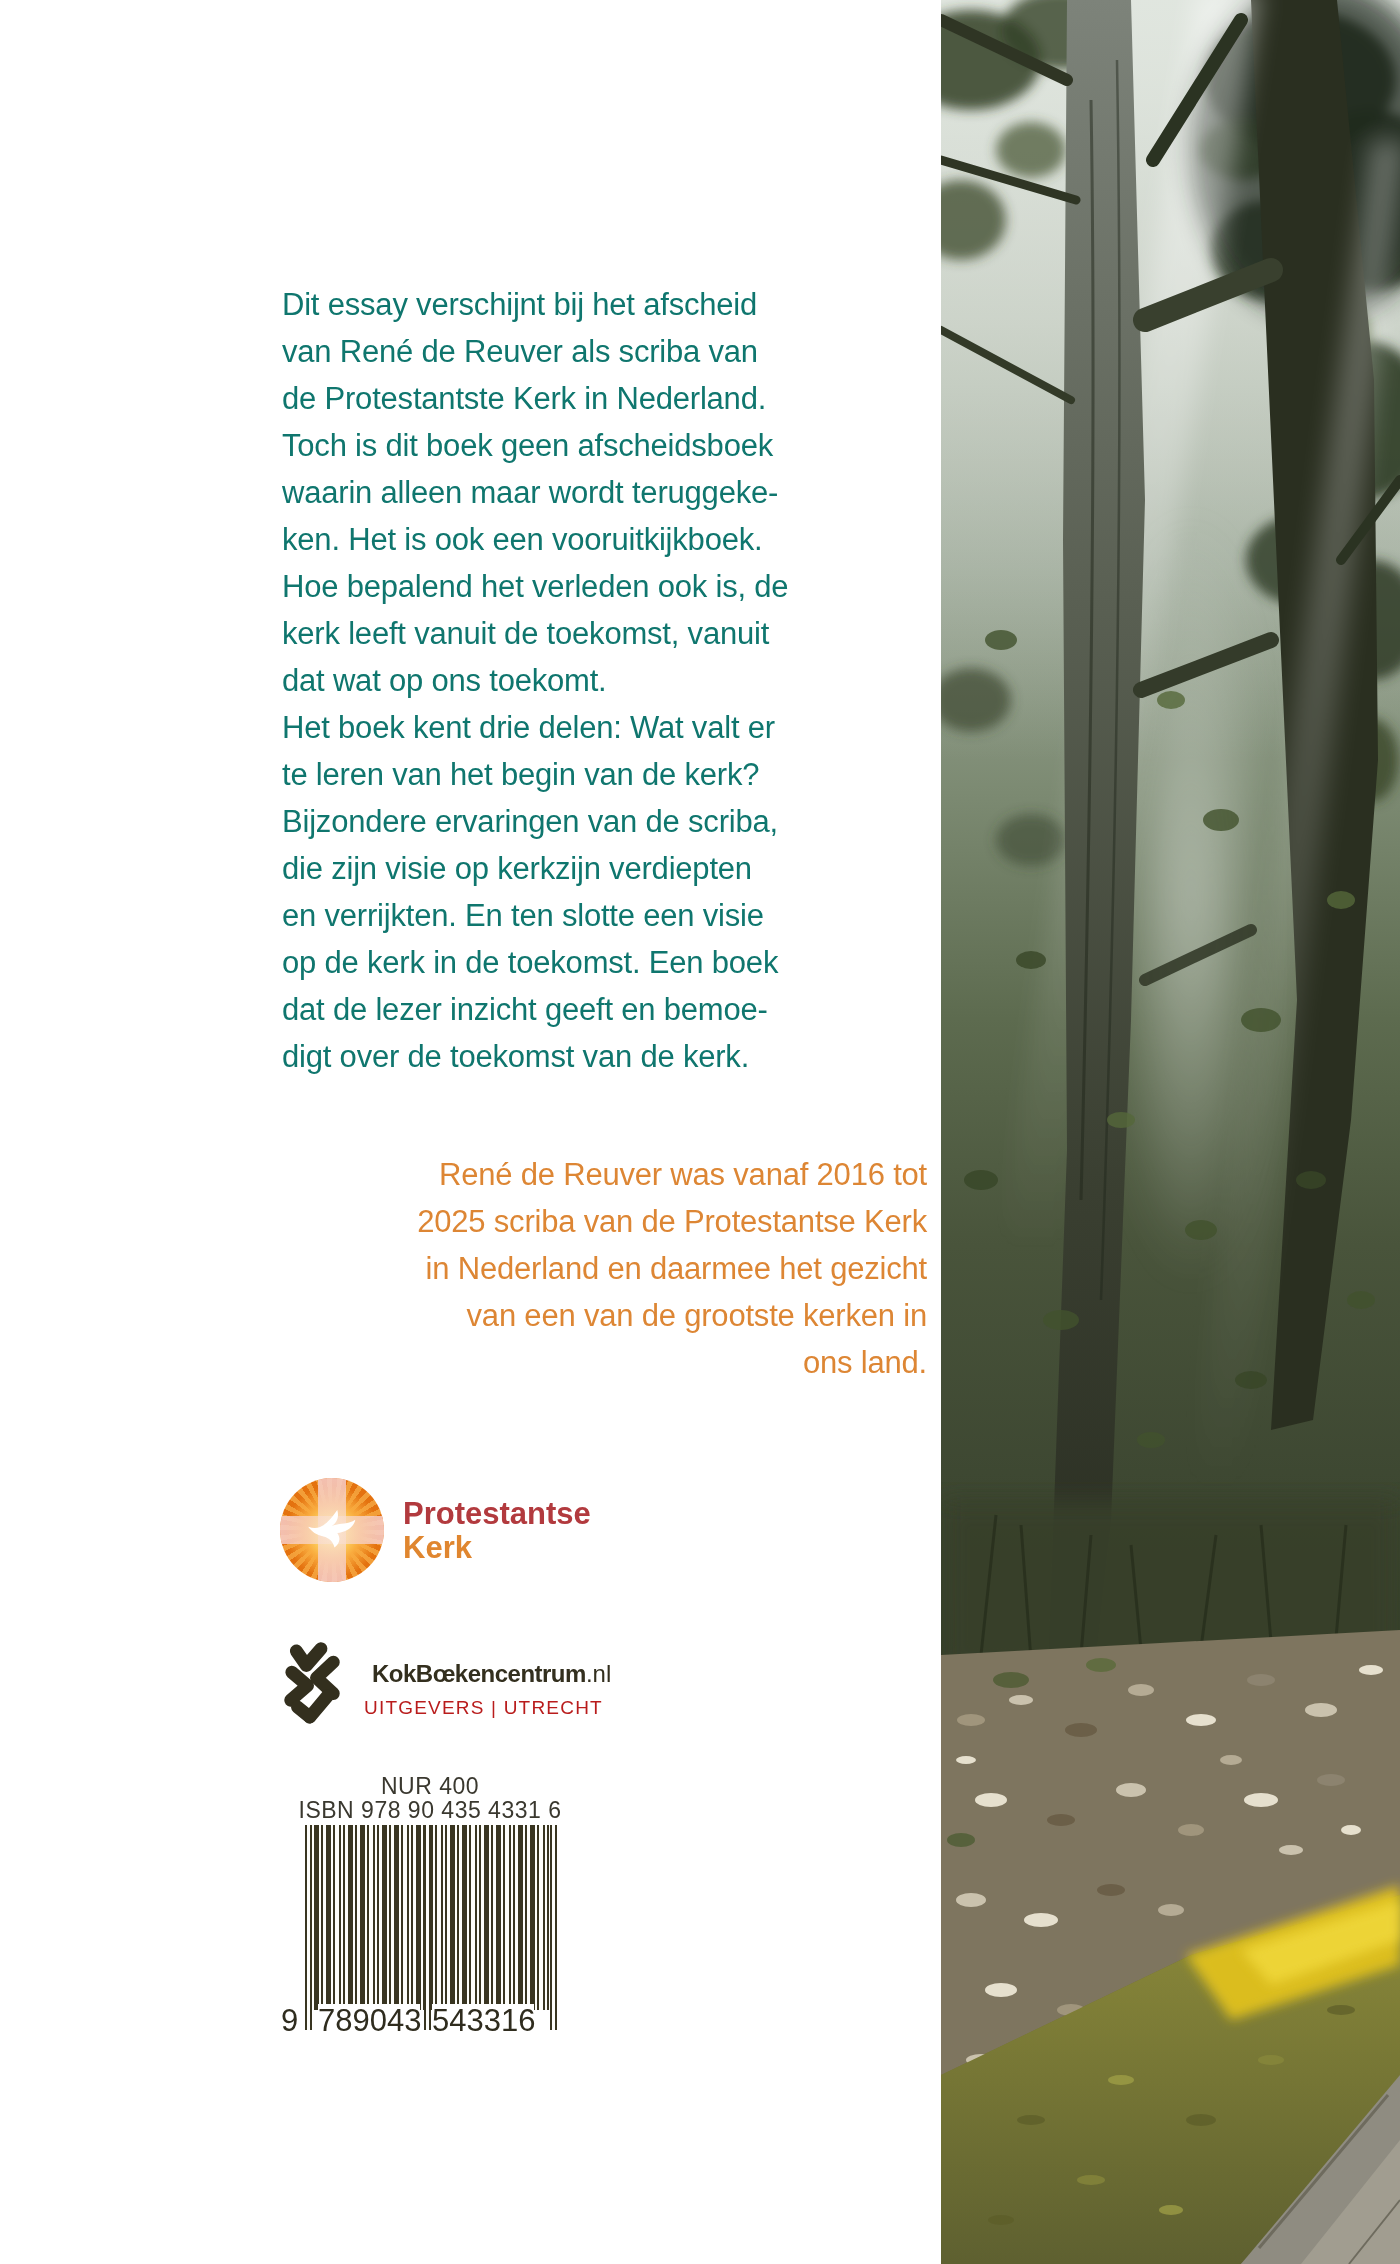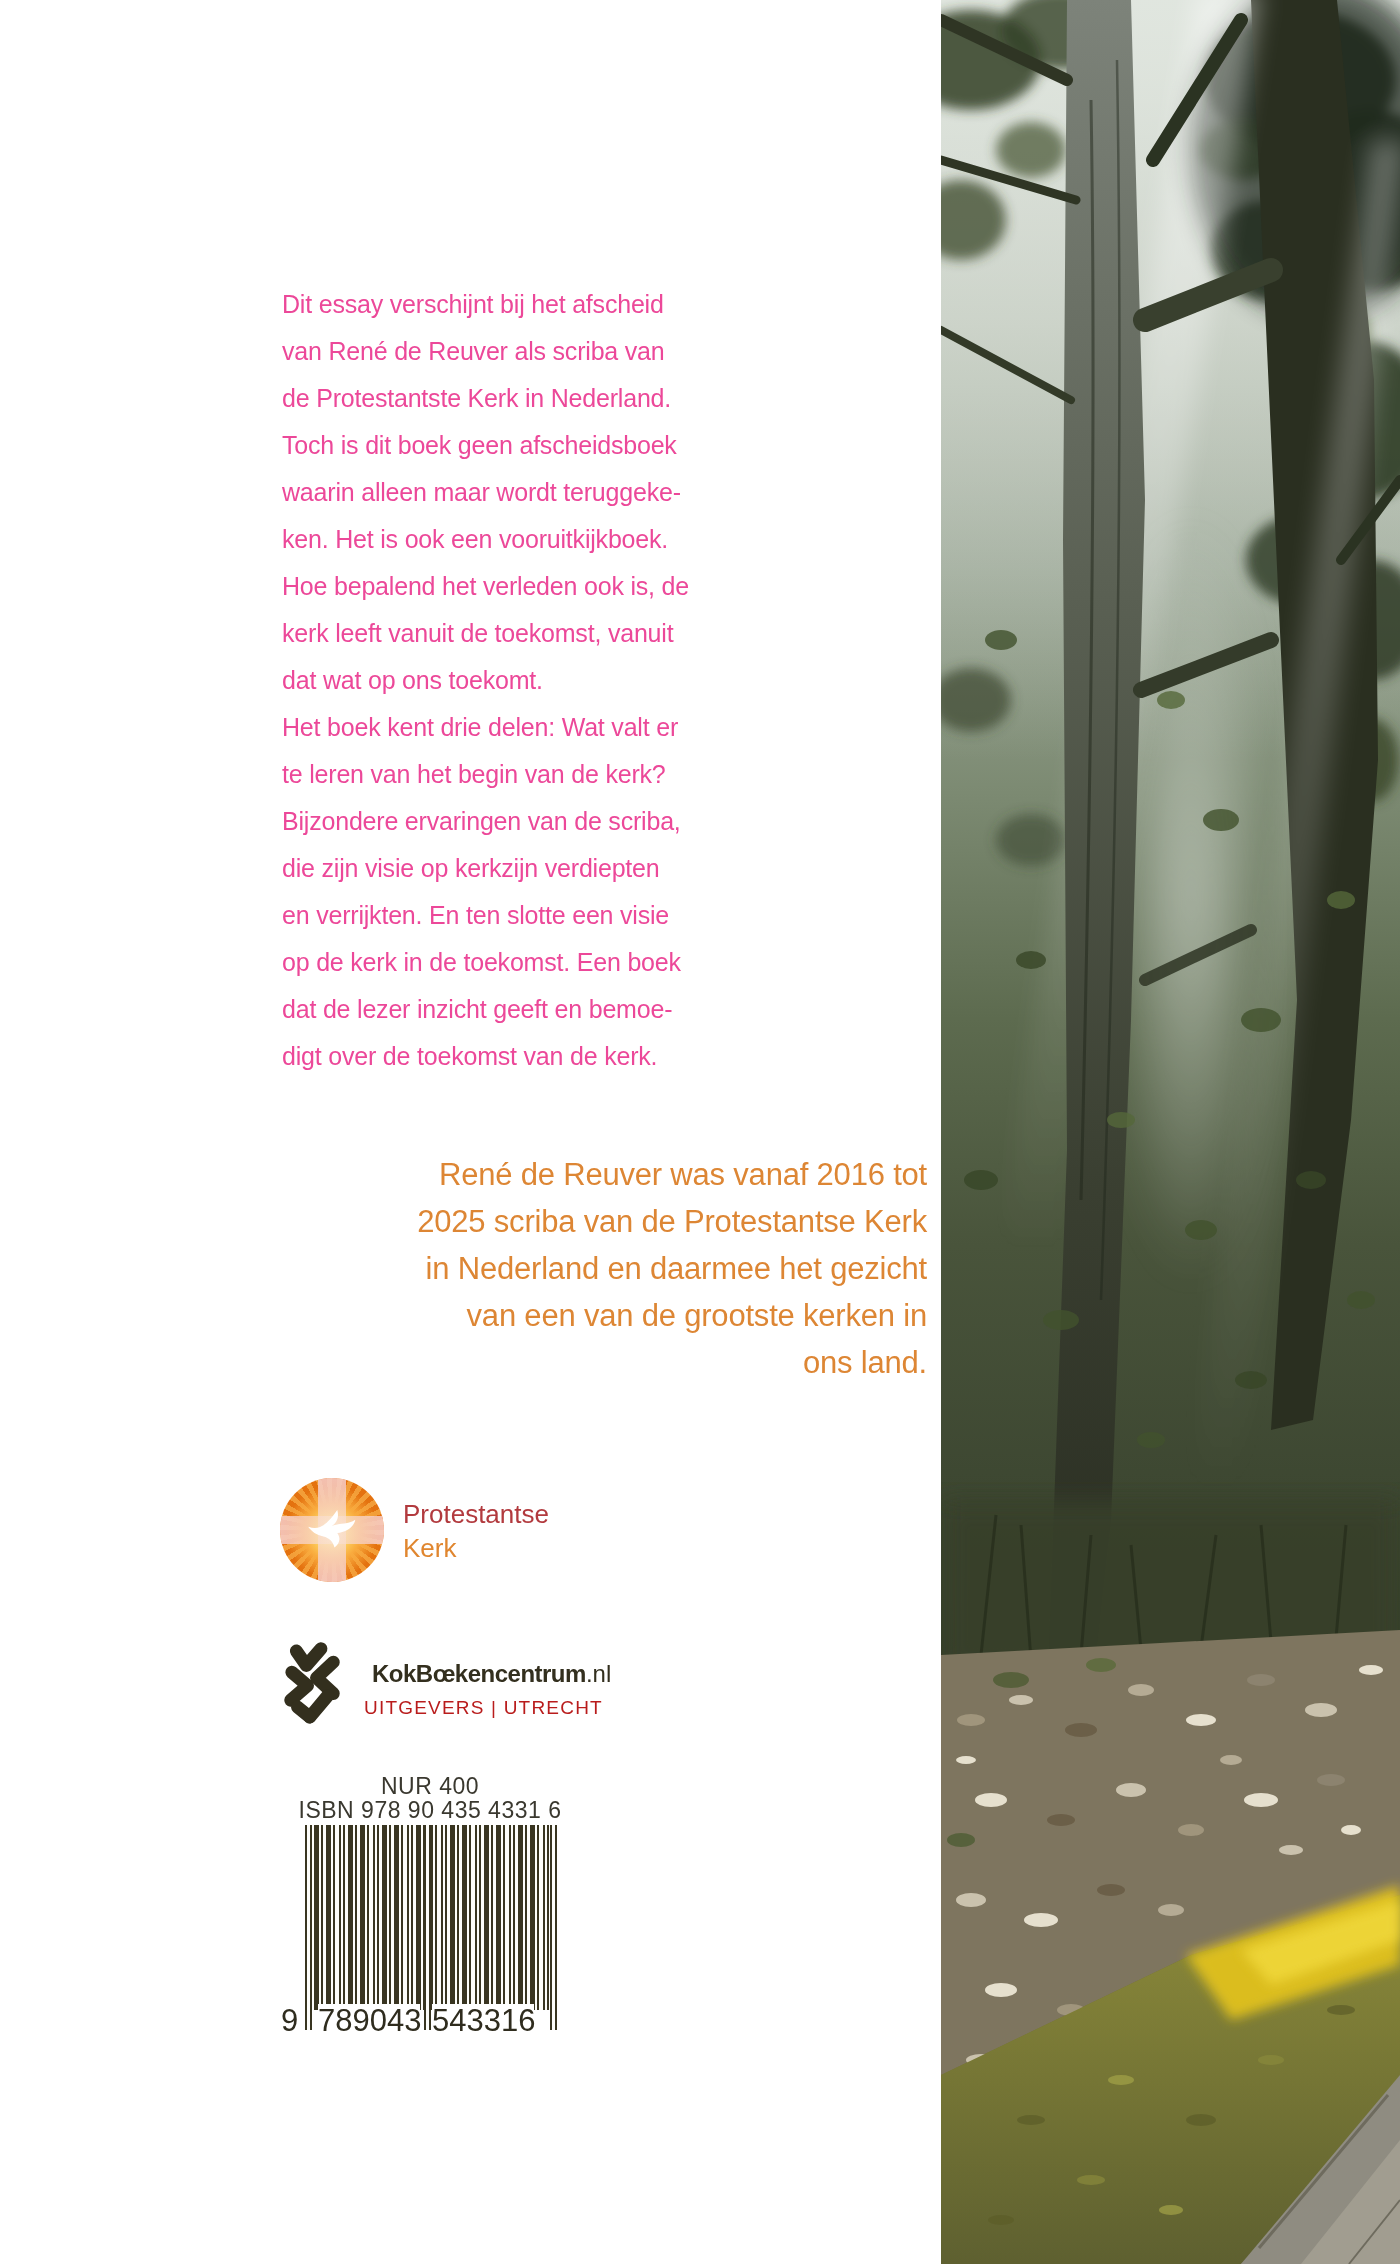--- a/index.html
+++ b/index.html
@@ -4,22 +4,22 @@
 <style>
   html,body{margin:0;padding:0;}
   body{
     width:1400px;height:2264px;position:relative;background:#ffffff;
     font-family:"Liberation Sans", sans-serif;overflow:hidden;
   }
   .abs{position:absolute;}
   
   .synopsis{
     left:282px;top:281px;width:645px;
-    font-size:25px;line-height:47px;letter-spacing:-0.2px;
-    color:#ec4899;white-space:pre-line;
+    font-size:31px;line-height:47px;letter-spacing:-0.2px;
+    color:#0f766e;white-space:pre-line;
   }
   .bio{
     left:282px;top:1151px;width:645px;
     font-size:31px;line-height:47px;letter-spacing:-0.2px;
     color:#dd8634;white-space:pre-line;text-align:right;
   }
   
   .pk-logo{
     left:280px;top:1478px;width:104px;height:104px;border-radius:50%;
     background:repeating-conic-gradient(#e4720f 0deg 6deg,#f29d38 6deg 12deg);
@@ -32,21 +32,21 @@
   .pk-logo .bar-v{
     position:absolute;left:37%;top:0;width:26%;height:100%;
     background:linear-gradient(180deg,rgba(246,205,204,.85),rgba(250,227,214,.65),rgba(246,205,204,.85));
   }
   .pk-logo .bar-h{
     position:absolute;top:37%;left:0;height:26%;width:100%;
     background:linear-gradient(90deg,rgba(246,205,204,.85),rgba(250,227,214,.6),rgba(246,205,204,.85));
   }
   .pk-logo svg{position:absolute;left:14%;top:20%;width:72%;height:60%;}
   .pk-wordmark{
-    left:403px;top:1497px;font-size:26px;font-weight:normal;line-height:34px;
+    left:403px;top:1497px;font-size:31px;font-weight:bold;line-height:34px;
   }
   .pk-wordmark .l1{color:#b23a3e;display:block;}
   .pk-wordmark .l2{color:#e0862f;display:block;}
   
   .kok-mark{left:284px;top:1636px;width:56px;height:96px;}
   .kok-text{left:372px;top:1660px;font-size:24px;color:#332f1e;white-space:nowrap;}
   .kok-text .bold{font-weight:bold;letter-spacing:-0.5px;}
   .kok-text .light{font-weight:normal;}
   .kok-sub{left:364px;top:1697px;font-size:19px;font-weight:normal;letter-spacing:1.2px;color:#b91c1c;}
   

